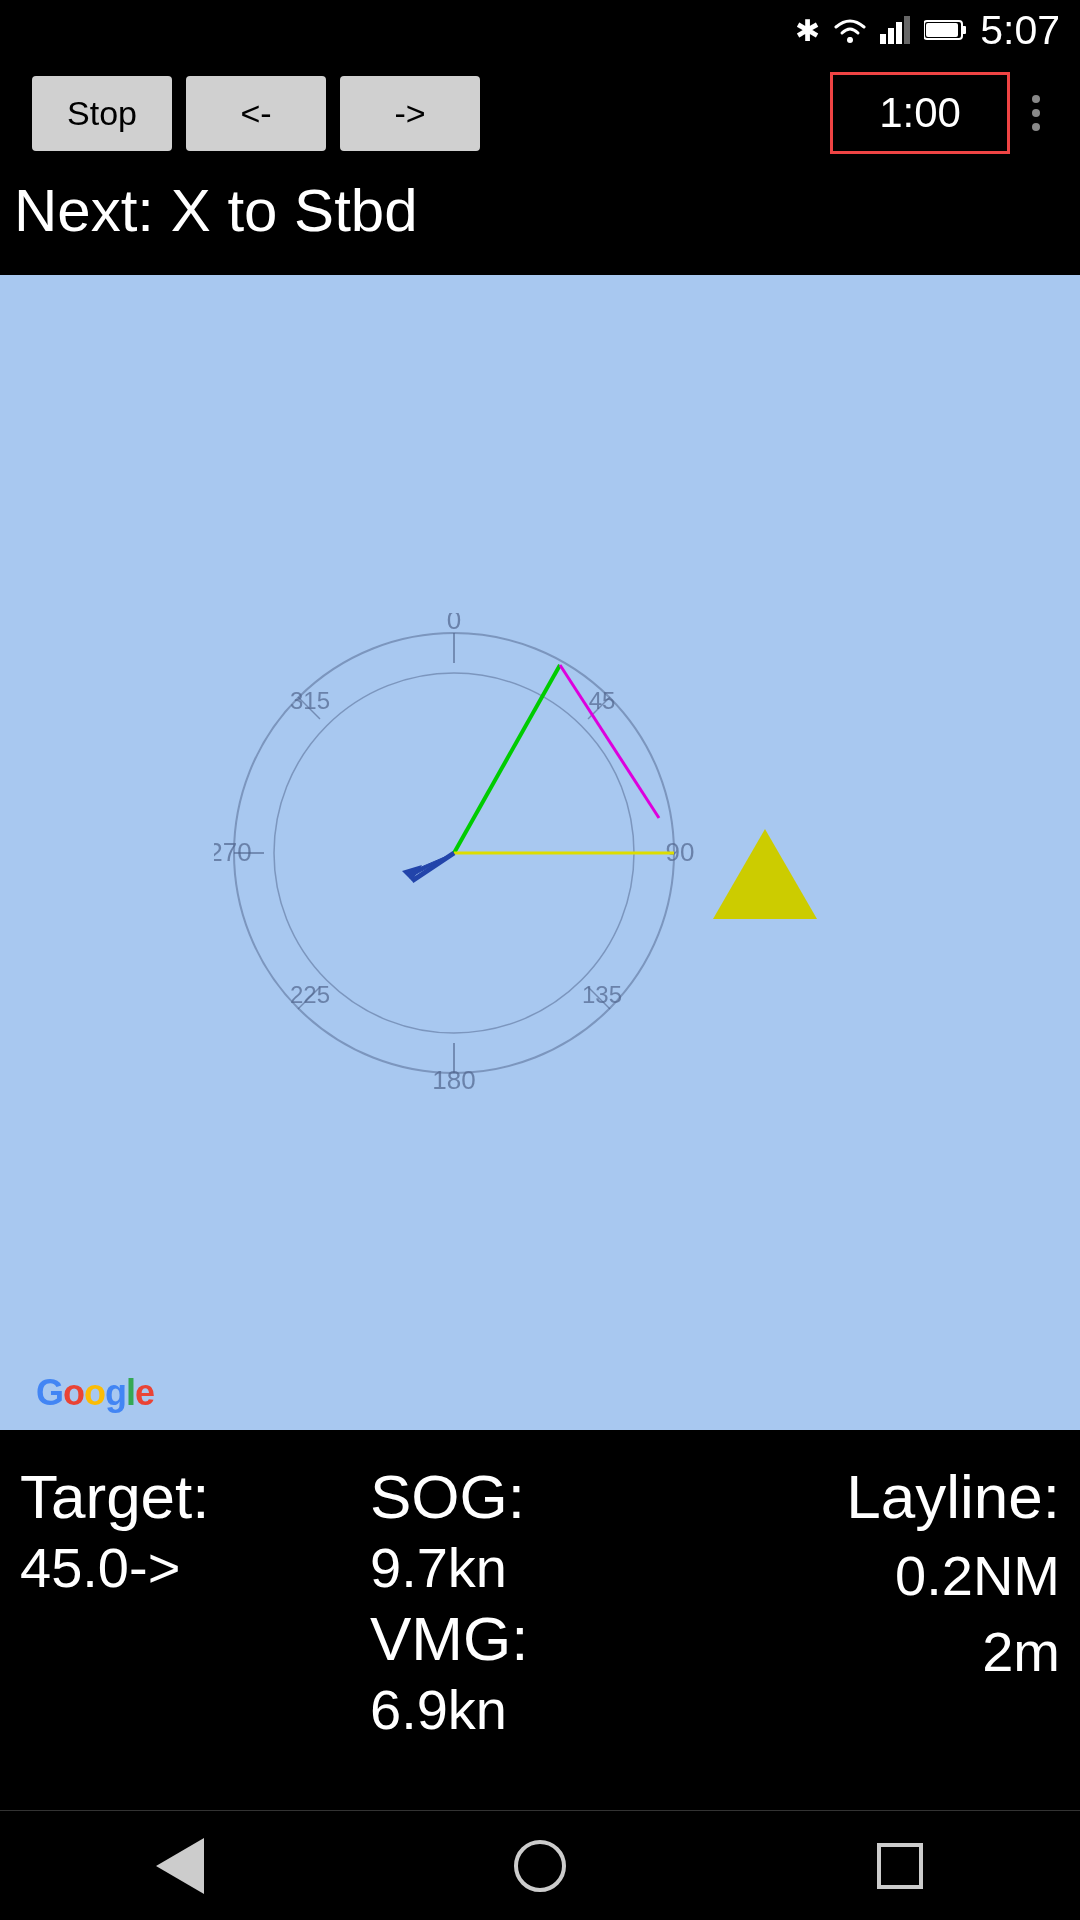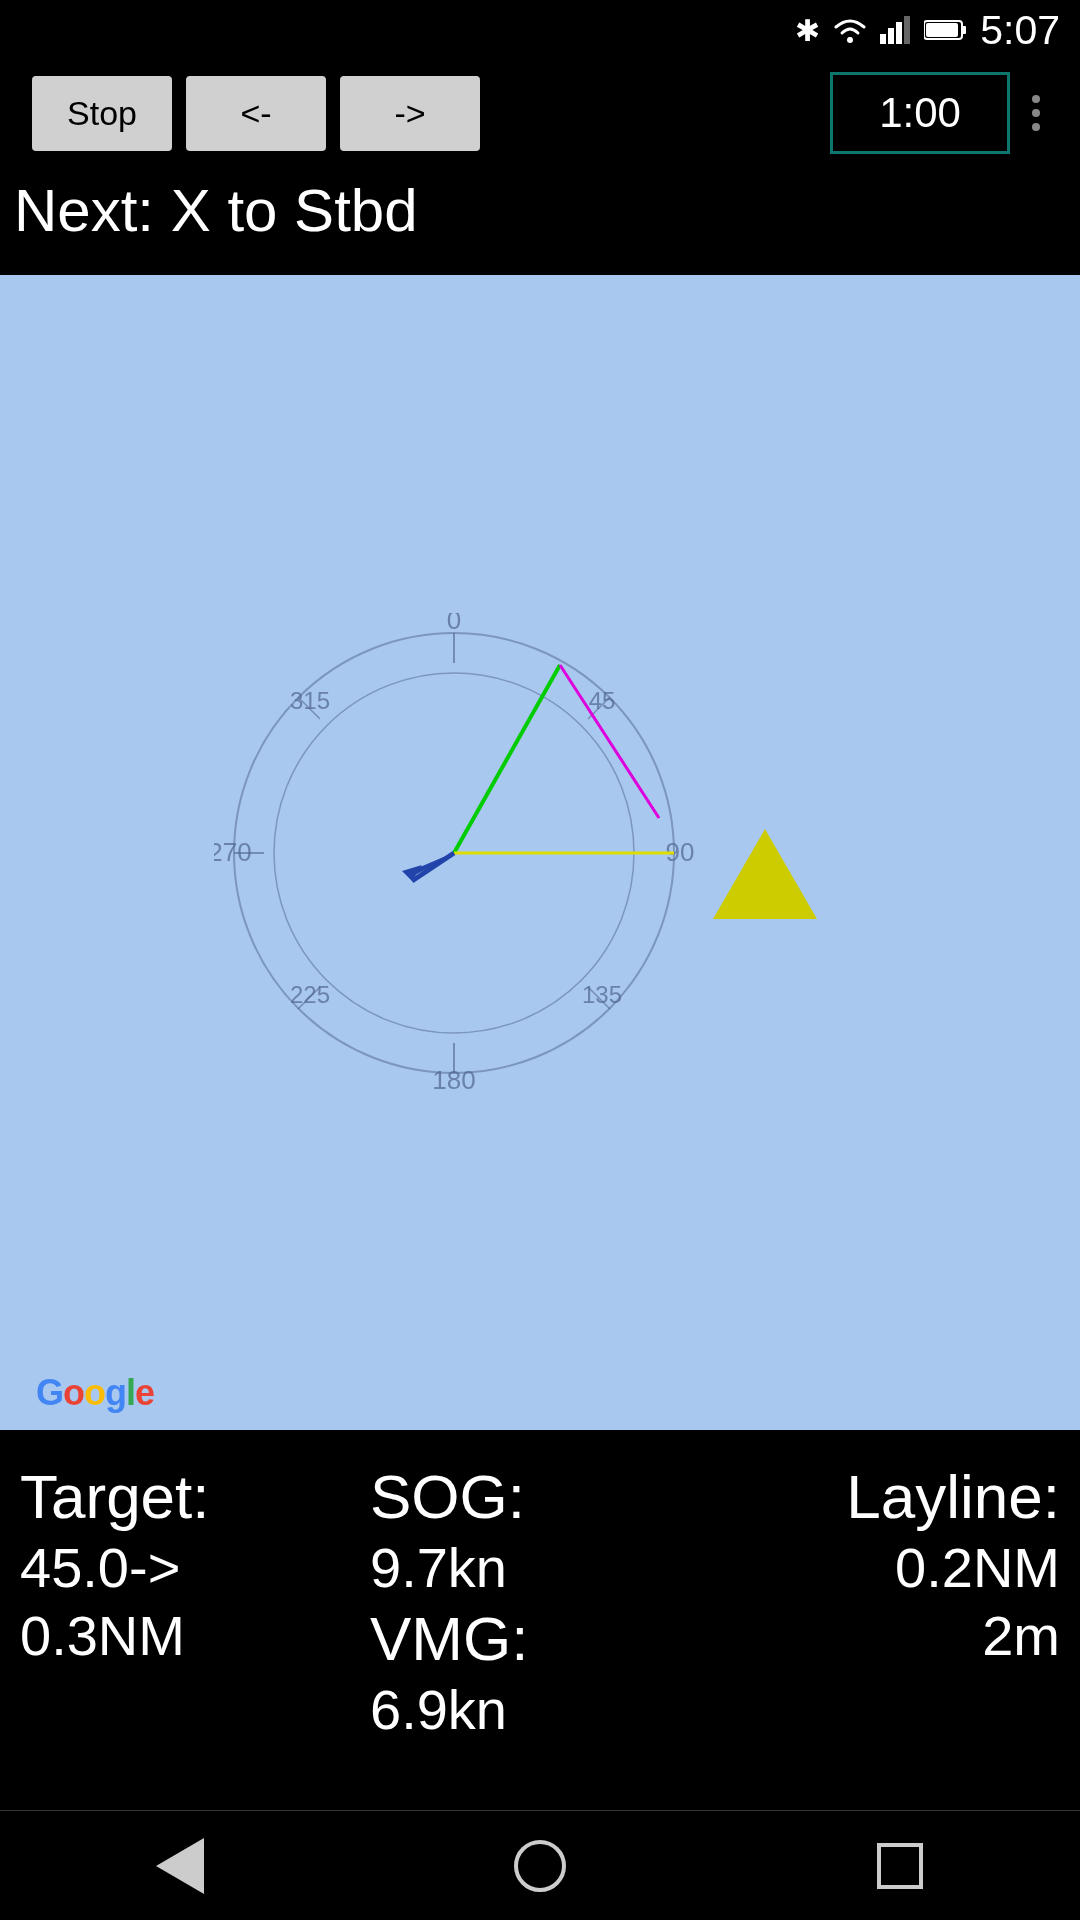--- a/index.html
+++ b/index.html
@@ -49,21 +49,21 @@
       border-radius: 4px;
       padding: 18px 28px;
       font-size: 34px;
       font-weight: 500;
       cursor: pointer;
       color: #000;
       min-width: 140px;
       text-align: center;
     }
     .timer-box {
-      border: 3px solid #0f766e;
+      border: 3px solid #ef4444;
       background: #000;
       color: #fff;
       font-size: 42px;
       font-weight: 500;
       padding: 14px 30px;
       min-width: 180px;
       text-align: center;
       margin-left: auto;
     }
     .more-btn {
@@ -154,20 +154,21 @@
       line-height: 1.2;
     }
     .data-value {
       font-size: 56px;
       font-weight: 300;
       line-height: 1.2;
     }
     .data-cell.right {
       align-items: flex-end;
       text-align: right;
+      gap: 8px;
     }
 
     
     .nav-bar {
       background: #000;
       height: 110px;
       display: flex;
       align-items: center;
       justify-content: space-around;
       border-top: 1px solid #333;
@@ -316,21 +317,20 @@
   <div class="google-logo">
     <span class="g-blue">G</span><span class="g-red">o</span><span class="g-yellow">o</span><span class="g-blue">g</span><span class="g-green">l</span><span class="g-red">e</span>
   </div>
 </div>
 
 <div class="data-panel">
 
   <div class="data-cell">
     <span class="data-label">Target:</span>
     <span class="data-value">45.0-&gt;</span>
-    <span class="data-value">0.3NM</span>
   </div>
 
   <div class="data-cell">
     <span class="data-label">SOG:</span>
     <span class="data-value">9.7kn</span>
     <span class="data-label">VMG:</span>
     <span class="data-value">6.9kn</span>
   </div>
 
   <div class="data-cell right">

